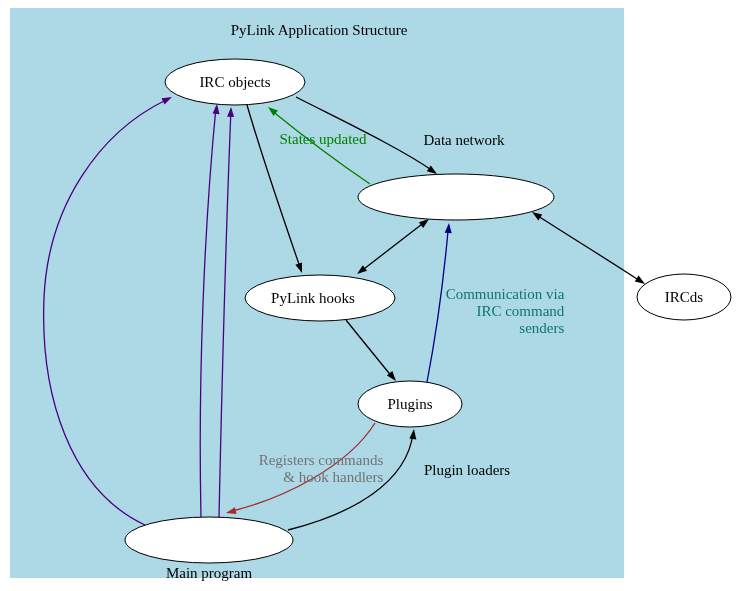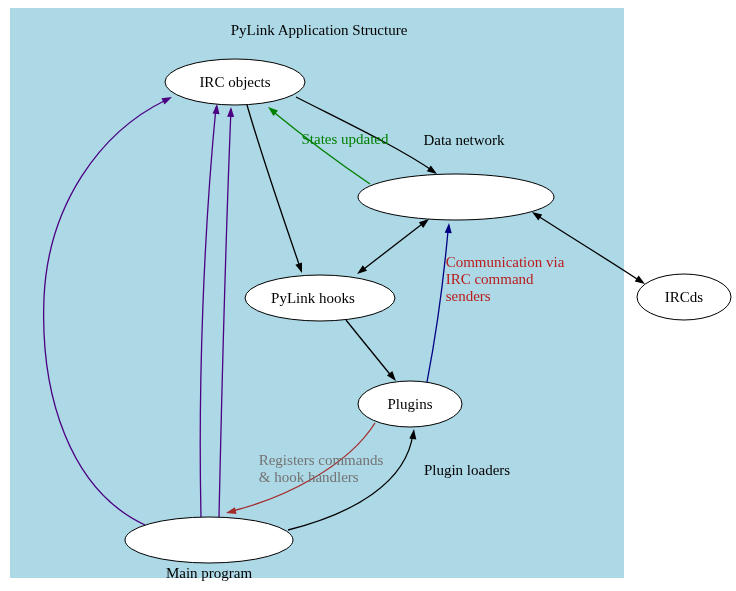--- a/index.html
+++ b/index.html
@@ -7,21 +7,21 @@
     position:relative;width:736px;height:591px;background:#ffffff;
     font-family:"Liberation Serif",serif;overflow:hidden;
   }
   .bg-rect{position:absolute;left:10px;top:8px;width:614px;height:570px;}
   svg.diagram-svg{position:absolute;left:0;top:0;}
   .node-ellipse{stroke:#000000;stroke-width:1;}
   .edge{fill:none;stroke-width:1.3;}
   .arrowhead{stroke:none;}
   .label{
     position:absolute;transform:translate(-50%,-50%);
-    white-space:pre-line;text-align:left;
+    white-space:pre-line;text-align:right;
     font-size:15px;line-height:17px;color:#000000;
   }
   .title{font-size:15px;}
 </style>
 </head>
 <body>
 
 <div class="canvas">
 
   <div class="bg-rect" style="background-color: rgb(173, 216, 230);"></div>
@@ -74,21 +74,21 @@
 
   <div class="label title" style="left:319px;top:30px;">PyLink Application Structure</div>
 
   <div class="label" style="left:235px;top:82px;">IRC objects</div>
   <div class="label" style="left:313px;top:298px;">PyLink hooks</div>
   <div class="label" style="left:410px;top:404px;">Plugins</div>
   <div class="label" style="left:209px;top:540px;margin-top:33px;">Main program</div>
   <div class="label" style="left:684px;top:297px;">IRCds</div>
 
   <div class="label" style="left: 464px; top: 140px; color: rgb(0, 0, 0);">Data network</div>
-  <div class="label" style="left: 345px; top: 139px; color: rgb(0, 128, 0);">States updated</div>
-  <div class="label" style="left: 505px; top: 279px; color: #b91c1c;">Communication via
+  <div class="label" style="left: 323px; top: 139px; color: rgb(0, 128, 0);">States updated</div>
+  <div class="label" style="left: 505px; top: 311px; color: #0f766e;">Communication via
 IRC command
 senders</div>
   <div class="label" style="left: 467px; top: 470px; color: rgb(0, 0, 0);">Plugin loaders</div>
   <div class="label" style="left: 321px; top: 469px; color: #737373;">Registers commands
 &amp; hook handlers</div>
 
 </div>
 
 </body></html>

